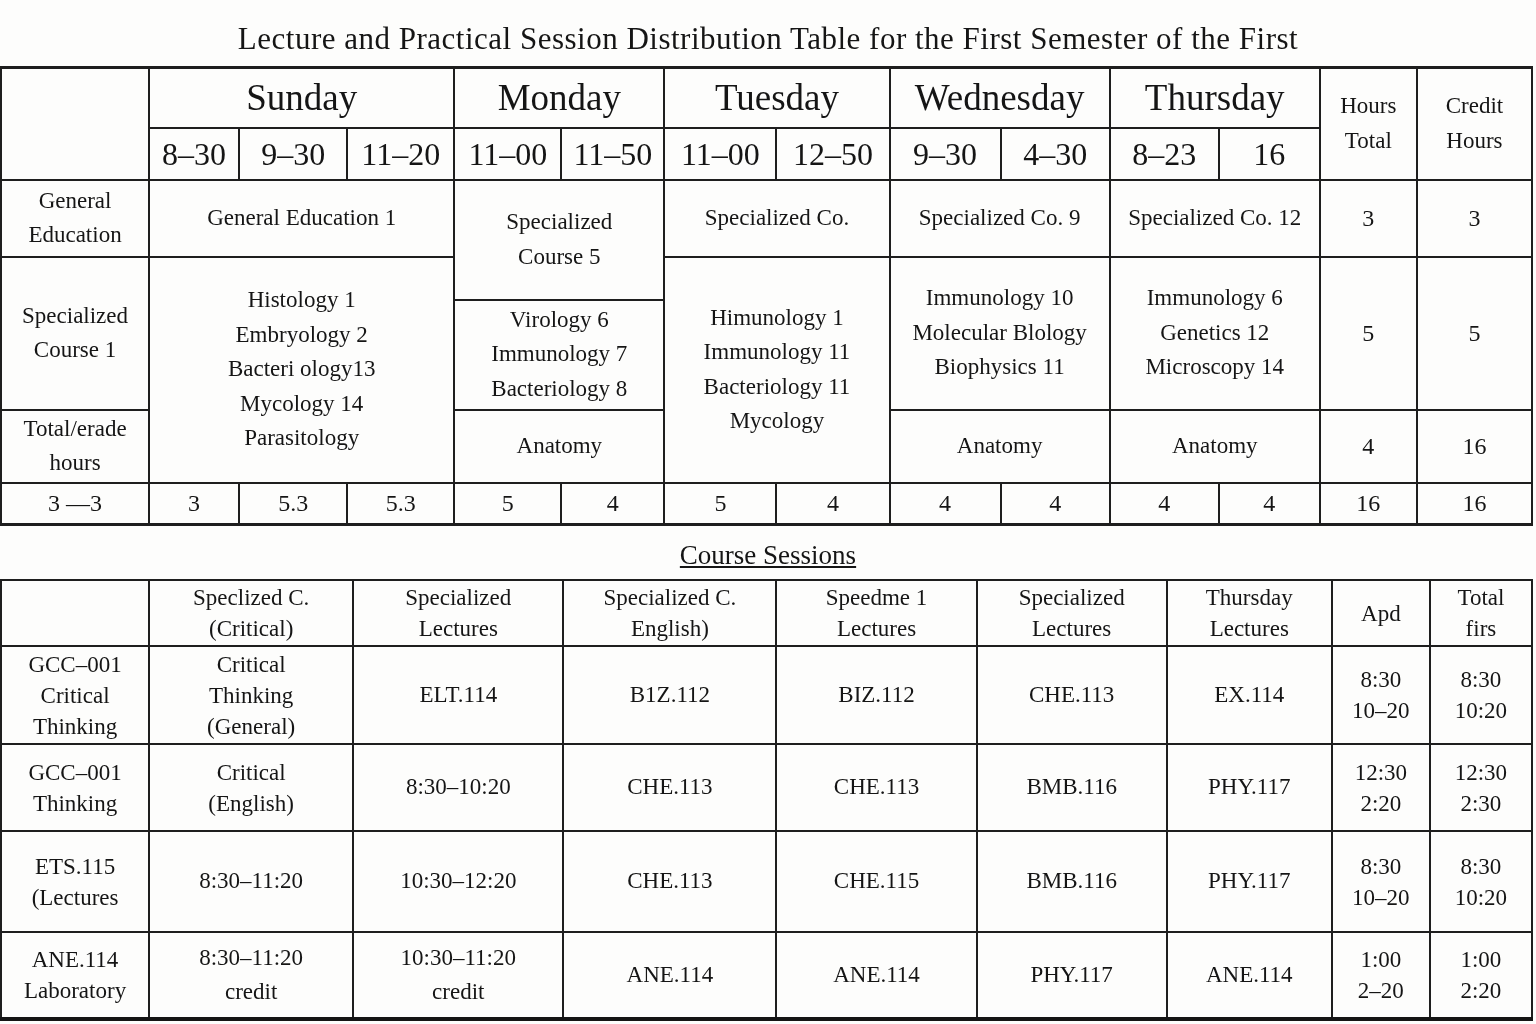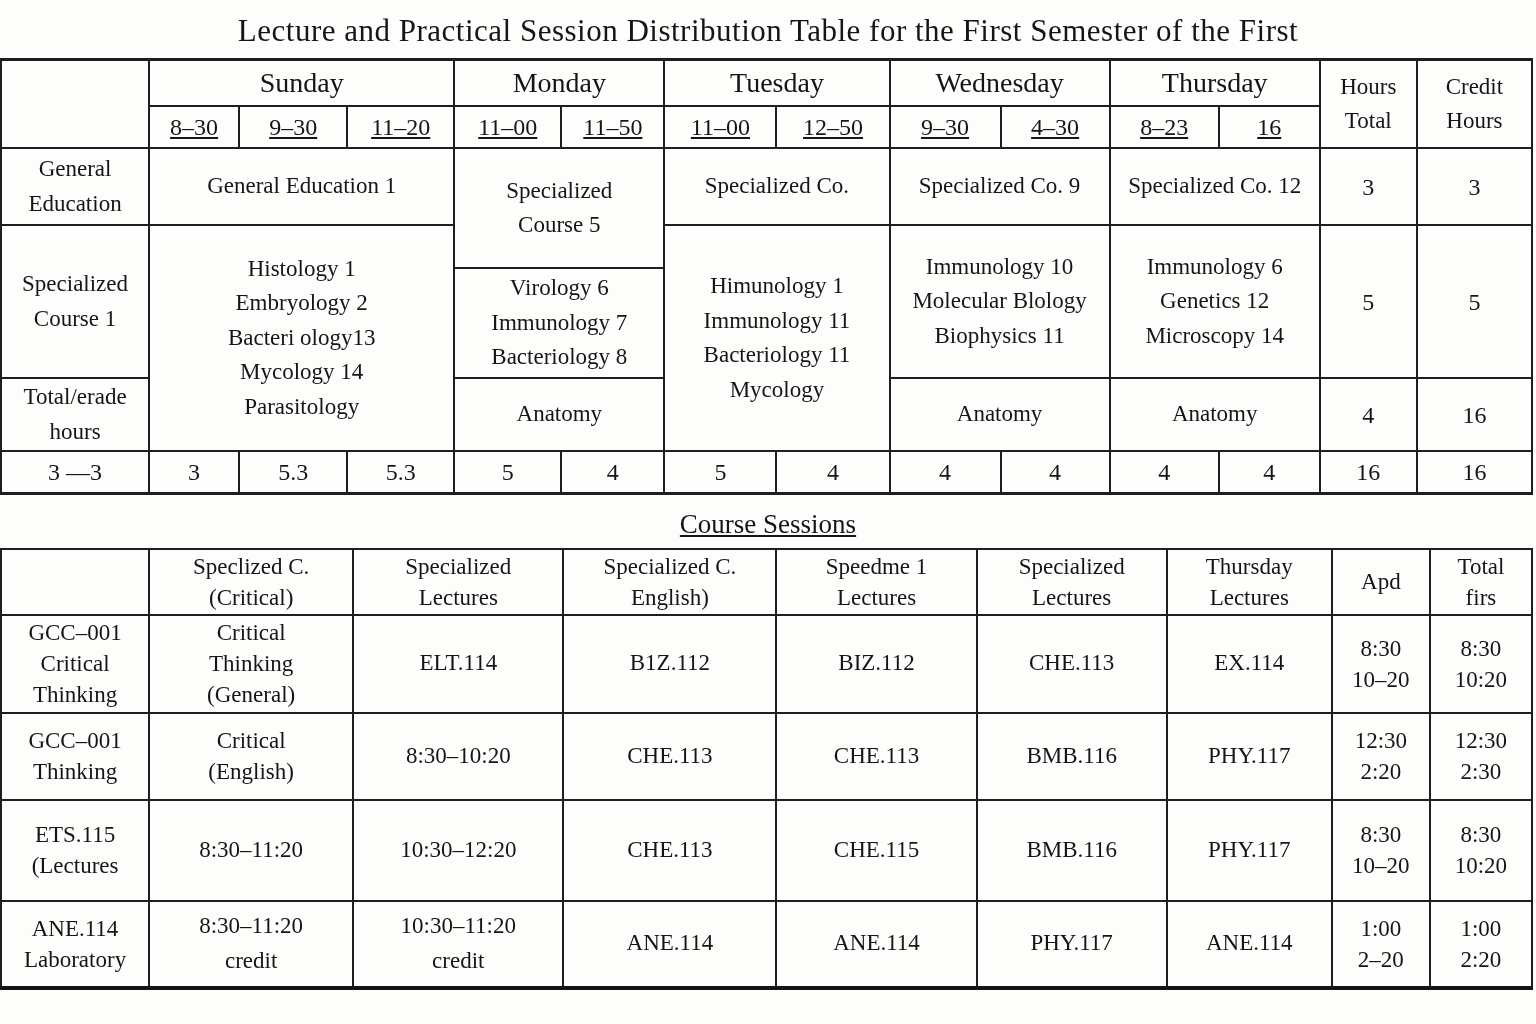--- a/index.html
+++ b/index.html
@@ -6,21 +6,21 @@
     margin: 0;
     padding: 0;
     background: #fdfdfc;
     width: 1536px;
     height: 1024px;
     overflow: hidden;
     font-family: "Liberation Serif", "DejaVu Serif", serif;
     color: #151515;
   }
   .title-block {
-    padding-top: 8px;
+    padding-top: 16px;
     text-align: center;
     font-size: 31px;
     line-height: 45px;
     letter-spacing: 0.5px;
   }
   table {
     border-collapse: collapse;
     table-layout: fixed;
     width: 1533px;
   }
@@ -29,22 +29,22 @@
     text-align: center;
     vertical-align: middle;
     white-space: pre-line;
     font-size: 23px;
     line-height: 1.5;
     padding: 1px 2px;
     overflow: hidden;
   }
   .t1 { margin-top: 5px; border-top: 3px solid #1e1e1e; border-bottom: 3px solid #1e1e1e; }
   .t2 { border-bottom: 4px solid #141414; }
-  .day-cell { font-size: 28px; }
-  .time-cell { font-size: 24px; text-decoration: underline; }
+  .day-cell { font-size: 37px; }
+  .time-cell { font-size: 32px; }
   .num-cell { font-size: 24px; }
   .hdr2 { font-size: 23px; line-height: 1.35; }
   .session-heading {
     text-align: center;
     font-size: 27px;
     margin: 11px 0 0 0;
     height: 42px;
     line-height: 36px;
     text-decoration: underline;
   }

